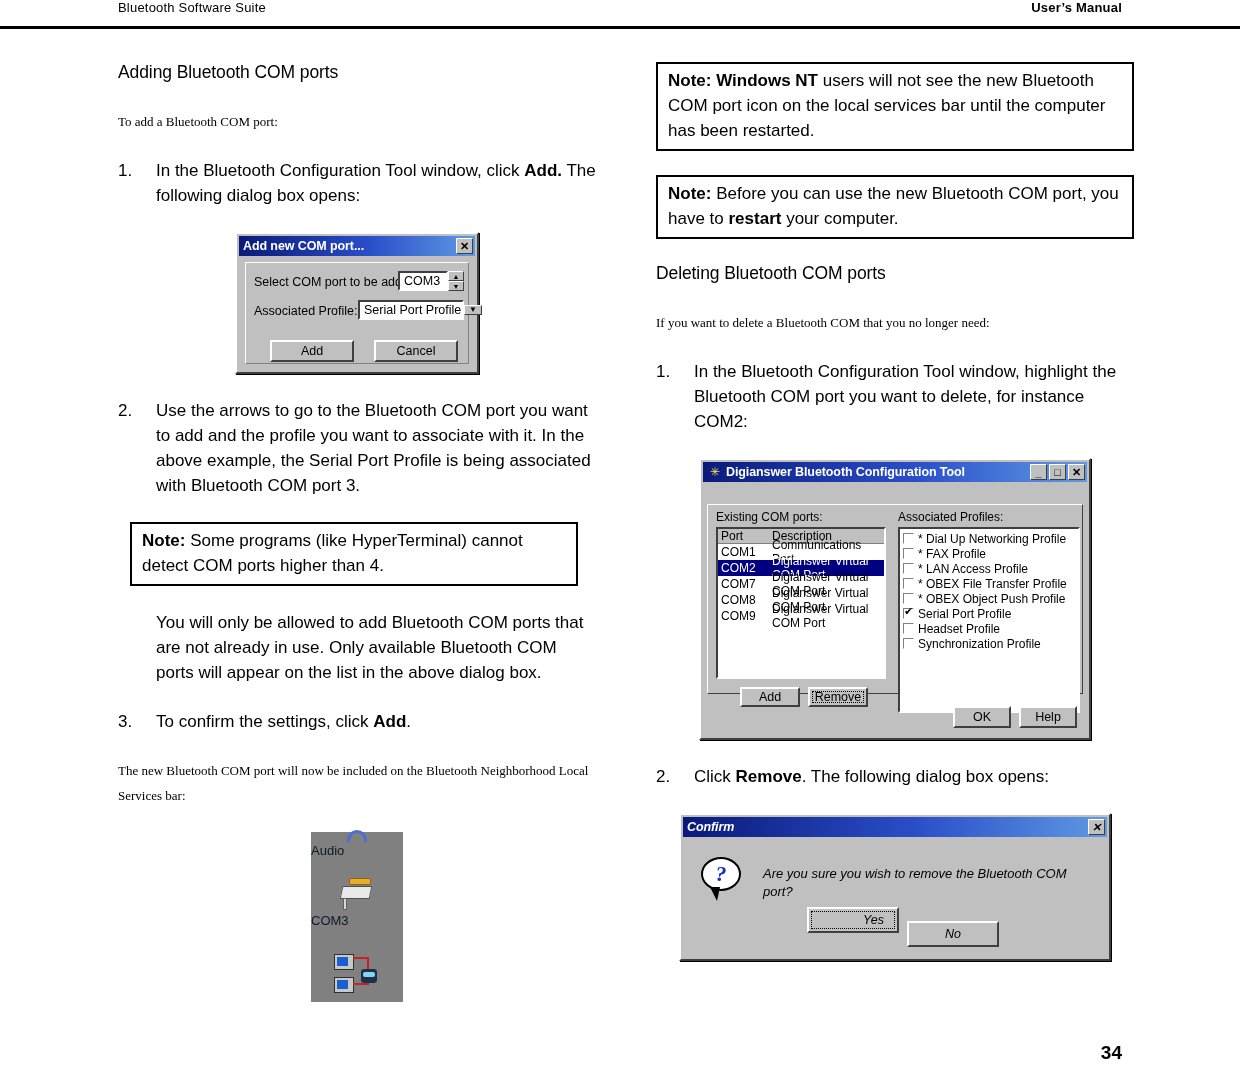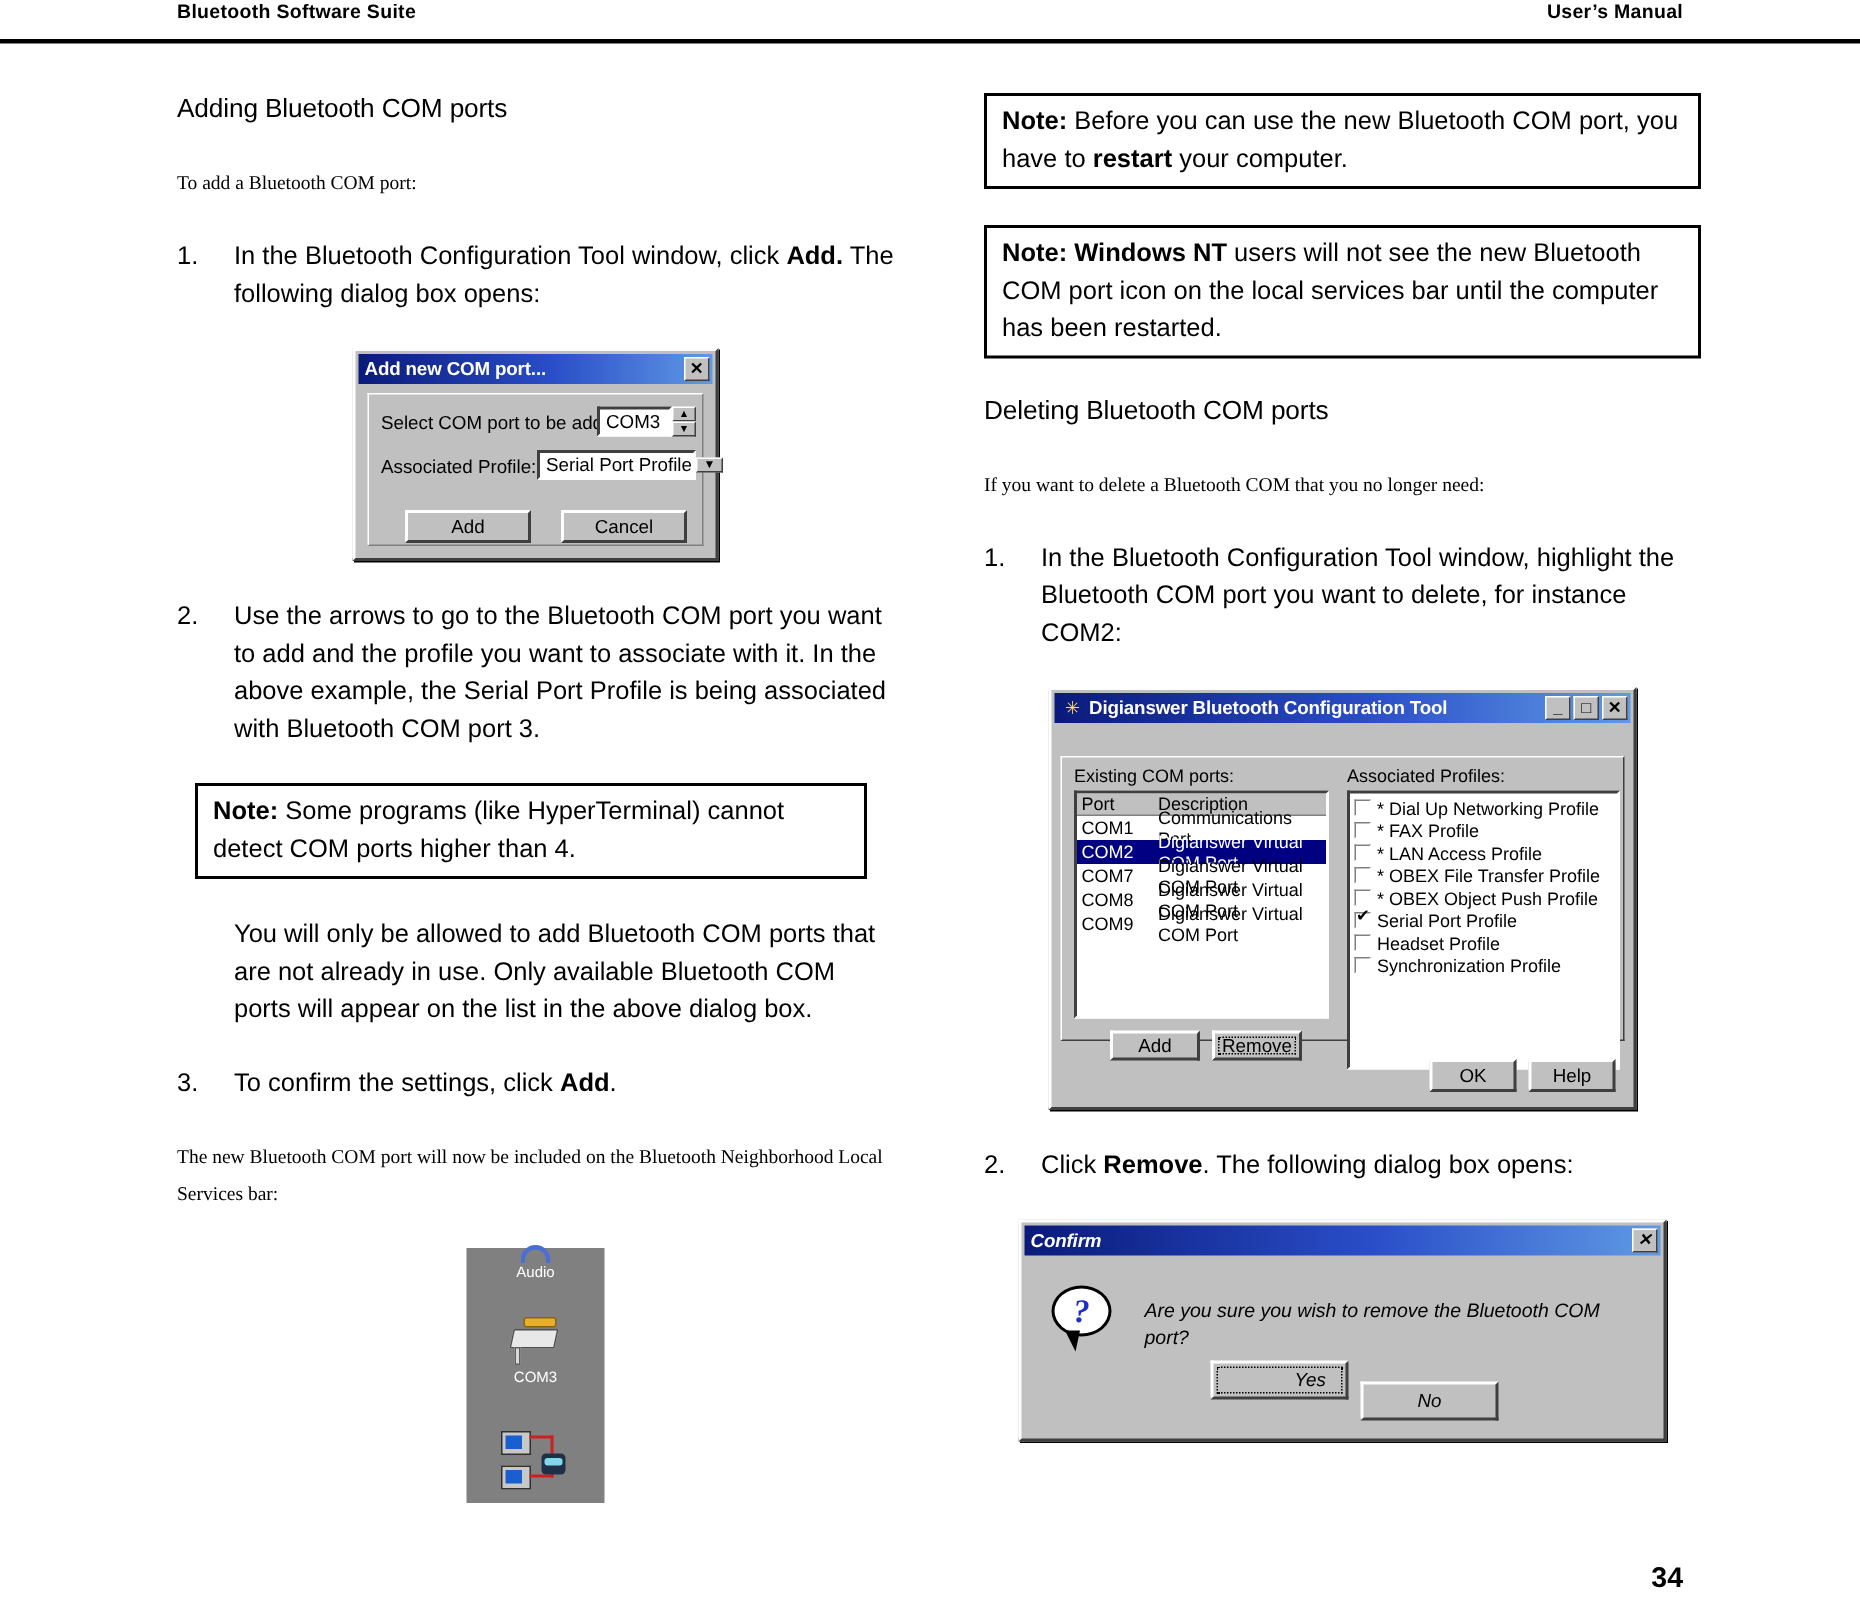--- a/index.html
+++ b/index.html
@@ -16,21 +16,21 @@
   }
 
   
   .page-header {
     position: absolute;
     top: 0; left: 0; right: 0;
     height: 30px;
   }
   .page-header .hdr-left {
     position: absolute; left: 118px; top: 0px;
-    font-size: 13px; font-weight: bold;
+    font-size: 13px; font-weight: normal;
     letter-spacing: 0.2px;
   }
   .page-header .hdr-right {
     position: absolute; right: 118px; top: 0px;
     font-size: 13px; font-weight: bold;
     letter-spacing: 0.2px;
   }
   .header-rule {
     position: absolute;
     top: 26px; left: 0; width: 1240px;
@@ -184,23 +184,23 @@
     display: flex; align-items: center; justify-content: center;
     font-size: 8px; line-height: 1;
   }
 
   
   .services-bar {
     width: 92px; height: 170px;
     background: #808080;
     margin: 0 auto;
     position: relative;
-    color: #ffffff;
-    font-size: 10px;
-    text-align: center;
+    color: #0f172a;
+    font-size: 13px;
+    text-align: left;
   }
   .services-bar .svc { position: absolute; width: 100%; }
   .svc-label { display: block; margin-top: 1px; }
   .icon-headset {
     width: 26px; height: 14px; margin: 0 auto;
     position: relative; overflow: hidden;
   }
   .icon-headset .band {
     position: absolute; left: 3px; top: 2px; width: 20px; height: 14px;
     border: 3px solid #4a6fd4; border-bottom: none;
@@ -429,25 +429,25 @@
         </div>
       </div>
     </div>
   </div>
 
 </div>
 
 <div class="col col-right">
 
   <div class="note-box">
+    <b>Note: Windows NT</b><span> users will not see the new Bluetooth COM port icon on the local services bar until the computer has been restarted.</span>
+  </div>
+
+  <div class="note-box">
     <b>Note:</b><span> Before you can use the new Bluetooth COM port, you have to </span><b>restart</b><span> your computer.</span>
-  </div>
-
-  <div class="note-box">
-    <b>Note: Windows NT</b><span> users will not see the new Bluetooth COM port icon on the local services bar until the computer has been restarted.</span>
   </div>
 
   <h2 class="section-title">Deleting Bluetooth COM ports</h2>
 
   <p class="body">If you want to delete a Bluetooth COM that you no longer need:</p>
 
   <div class="numlist">
     <span class="num">1.</span>
     <span class="txt">In the Bluetooth Configuration Tool window, highlight the Bluetooth COM port you want to delete, for instance COM2:</span>
   </div>

